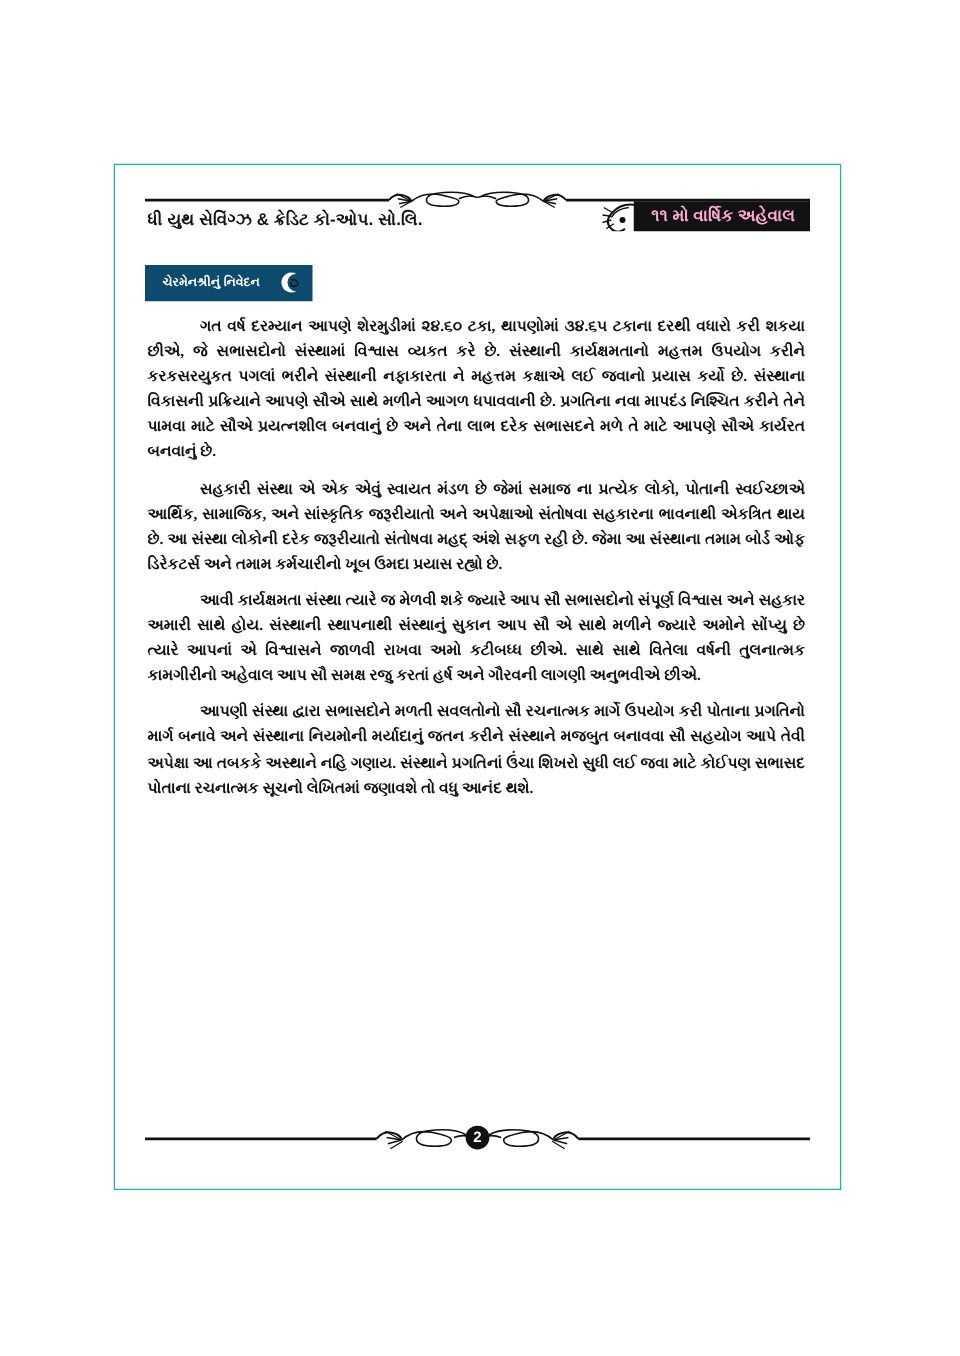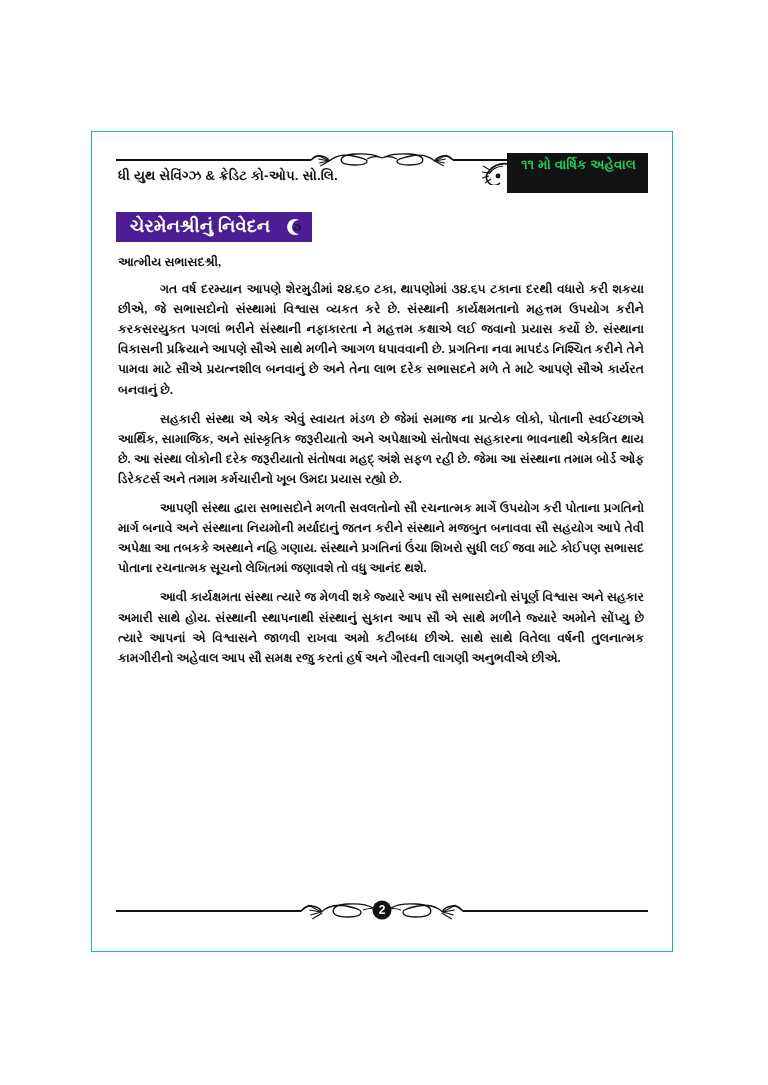--- a/index.html
+++ b/index.html
@@ -74,41 +74,41 @@
   .badge-flourish {
     width: 30px;
     height: 24px;
     margin-right: -4px;
     position: relative;
     z-index: 2;
   }
   .badge-flourish svg { display:block; width:30px; height:24px; }
   .badge-plate {
     background: #121212;
-    color: #22c55e;
+    color: #f9a8d4;
     height: 24px;
     line-height: 24px;
-    padding: 0 12px 16px 14px;
+    padding: 0 12px 0 14px;
     font-size: 13.5px;
     font-weight: bold;
     white-space: nowrap;
     font-family: "Liberation Sans", "DejaVu Sans", sans-serif;
   }
 
   
   .section-title-row {
     margin-top: 16px;
     margin-bottom: 10px;
     display: flex;
     align-items: center;
   }
   .section-title-plate {
-    background: #4c1d95;
+    background: #0c4a6e;
     color: #ffffff;
-    font-size: 18px;
+    font-size: 10px;
     font-weight: bold;
     padding: 4px 6px 5px 14px;
     display: flex;
     align-items: center;
     font-family: "Liberation Sans", "DejaVu Sans", sans-serif;
   }
   .section-title-text { white-space: nowrap; }
   .section-title-orn {
     width: 22px;
     height: 20px;
@@ -232,25 +232,24 @@
         <span class="section-title-orn">
           <svg viewBox="0 0 22 20">
             <path d="M17 3 a8 8 0 1 0 0 14 a6.2 6.2 0 1 1 0 -14 z" fill="#ffffff"></path>
             <path d="M13 8 q4 -1 5 2 q1 3 -3 3 q-3 0 -2 -3" fill="none" stroke="#141414" stroke-width="1.1"></path>
           </svg>
         </span>
       </div>
     </div>
 
     <div class="body-copy">
-      <p class="para salutation">આત્મીય સભાસદશ્રી,</p>
       <p class="para indent">ગત વર્ષ દરમ્યાન આપણે શેરમુડીમાં ૨૪.૬૦ ટકા, થાપણોમાં ૩૪.૬૫ ટકાના દરથી વધારો કરી શકયા છીએ, જે સભાસદોનો સંસ્થામાં વિશ્વાસ વ્યકત કરે છે. સંસ્થાની કાર્યક્ષમતાનો મહત્તમ ઉપયોગ કરીને કરકસરયુકત પગલાં ભરીને સંસ્થાની નફાકારતા ને મહત્તમ કક્ષાએ લઈ જવાનો પ્રયાસ કર્યો છે. સંસ્થાના વિકાસની પ્રક્રિયાને આપણે સૌએ સાથે મળીને આગળ ધપાવવાની છે. પ્રગતિના નવા માપદંડ નિશ્ચિત કરીને તેને પામવા માટે સૌએ પ્રયત્નશીલ બનવાનું છે અને તેના લાભ દરેક સભાસદને મળે તે માટે આપણે સૌએ કાર્યરત બનવાનું છે.</p>
       <p class="para indent">સહકારી સંસ્થા એ એક એવું સ્વાયત મંડળ છે જેમાં સમાજ ના પ્રત્યેક લોકો, પોતાની સ્વઈચ્છાએ આર્થિક, સામાજિક, અને સાંસ્કૃતિક જરૂરીયાતો અને અપેક્ષાઓ સંતોષવા સહકારના ભાવનાથી એકત્રિત થાય છે. આ સંસ્થા લોકોની દરેક જરૂરીયાતો સંતોષવા મહદ્ અંશે સફળ રહી છે. જેમા આ સંસ્થાના તમામ બોર્ડ ઓફ ડિરેકટર્સ અને તમામ કર્મચારીનો ખૂબ ઉમદા પ્રયાસ રહ્યો છે.</p>
+      <p class="para indent">આવી કાર્યક્ષમતા સંસ્થા ત્યારે જ મેળવી શકે જ્યારે આપ સૌ સભાસદોનો સંપૂર્ણ વિશ્વાસ અને સહકાર અમારી સાથે હોય. સંસ્થાની સ્થાપનાથી સંસ્થાનું સુકાન આપ સૌ એ સાથે મળીને જ્યારે અમોને સોંપ્યુ છે ત્યારે આપનાં એ વિશ્વાસને જાળવી રાખવા અમો કટીબધ્ધ છીએ. સાથે સાથે વિતેલા વર્ષની તુલનાત્મક કામગીરીનો અહેવાલ આપ સૌ સમક્ષ રજુ કરતાં હર્ષ અને ગૌરવની લાગણી અનુભવીએ છીએ.</p>
       <p class="para indent">આપણી સંસ્થા દ્વારા સભાસદોને મળતી સવલતોનો સૌ રચનાત્મક માર્ગે ઉપયોગ કરી પોતાના પ્રગતિનો માર્ગ બનાવે અને સંસ્થાના નિયમોની મર્યાદાનું જતન કરીને સંસ્થાને મજબુત બનાવવા સૌ સહયોગ આપે તેવી અપેક્ષા આ તબકકે  અસ્થાને નહિ ગણાય. સંસ્થાને પ્રગતિનાં ઉંચા શિખરો સુધી લઈ જવા માટે કોઈપણ સભાસદ પોતાના રચનાત્મક સૂચનો લેખિતમાં જણાવશે તો વધુ આનંદ થશે.</p>
-      <p class="para indent">આવી કાર્યક્ષમતા સંસ્થા ત્યારે જ મેળવી શકે જ્યારે આપ સૌ સભાસદોનો સંપૂર્ણ વિશ્વાસ અને સહકાર અમારી સાથે હોય. સંસ્થાની સ્થાપનાથી સંસ્થાનું સુકાન આપ સૌ એ સાથે મળીને જ્યારે અમોને સોંપ્યુ છે ત્યારે આપનાં એ વિશ્વાસને જાળવી રાખવા અમો કટીબધ્ધ છીએ. સાથે સાથે વિતેલા વર્ષની તુલનાત્મક કામગીરીનો અહેવાલ આપ સૌ સમક્ષ રજુ કરતાં હર્ષ અને ગૌરવની લાગણી અનુભવીએ છીએ.</p>
     </div>
 
     <div class="footer-band">
       <svg viewBox="0 0 534 30" preserveAspectRatio="none">
         <line x1="0" y1="16" x2="186" y2="16" stroke="#111" stroke-width="2.2"></line>
         <line x1="348" y1="16" x2="534" y2="16" stroke="#111" stroke-width="2.2"></line>
         <path d="M186 16 q5 -6 11 -5 q7 1 9 5" fill="none" stroke="#111" stroke-width="1.6"></path>
         <path d="M348 16 q-5 -6 -11 -5 q-7 1 -9 5" fill="none" stroke="#111" stroke-width="1.6"></path>
         <path d="M206 17 q10 -9 25 -6 q15 3 15 6 q0 5 -13 5 q-15 0 -15 -6 q0 -6 15 -7 q17 -1 25 4" fill="none" stroke="#111" stroke-width="1.3"></path>
         <path d="M328 17 q-10 -9 -25 -6 q-15 3 -15 6 q0 5 13 5 q15 0 15 -6 q0 -6 -15 -7 q-17 -1 -25 4" fill="none" stroke="#111" stroke-width="1.3"></path>

